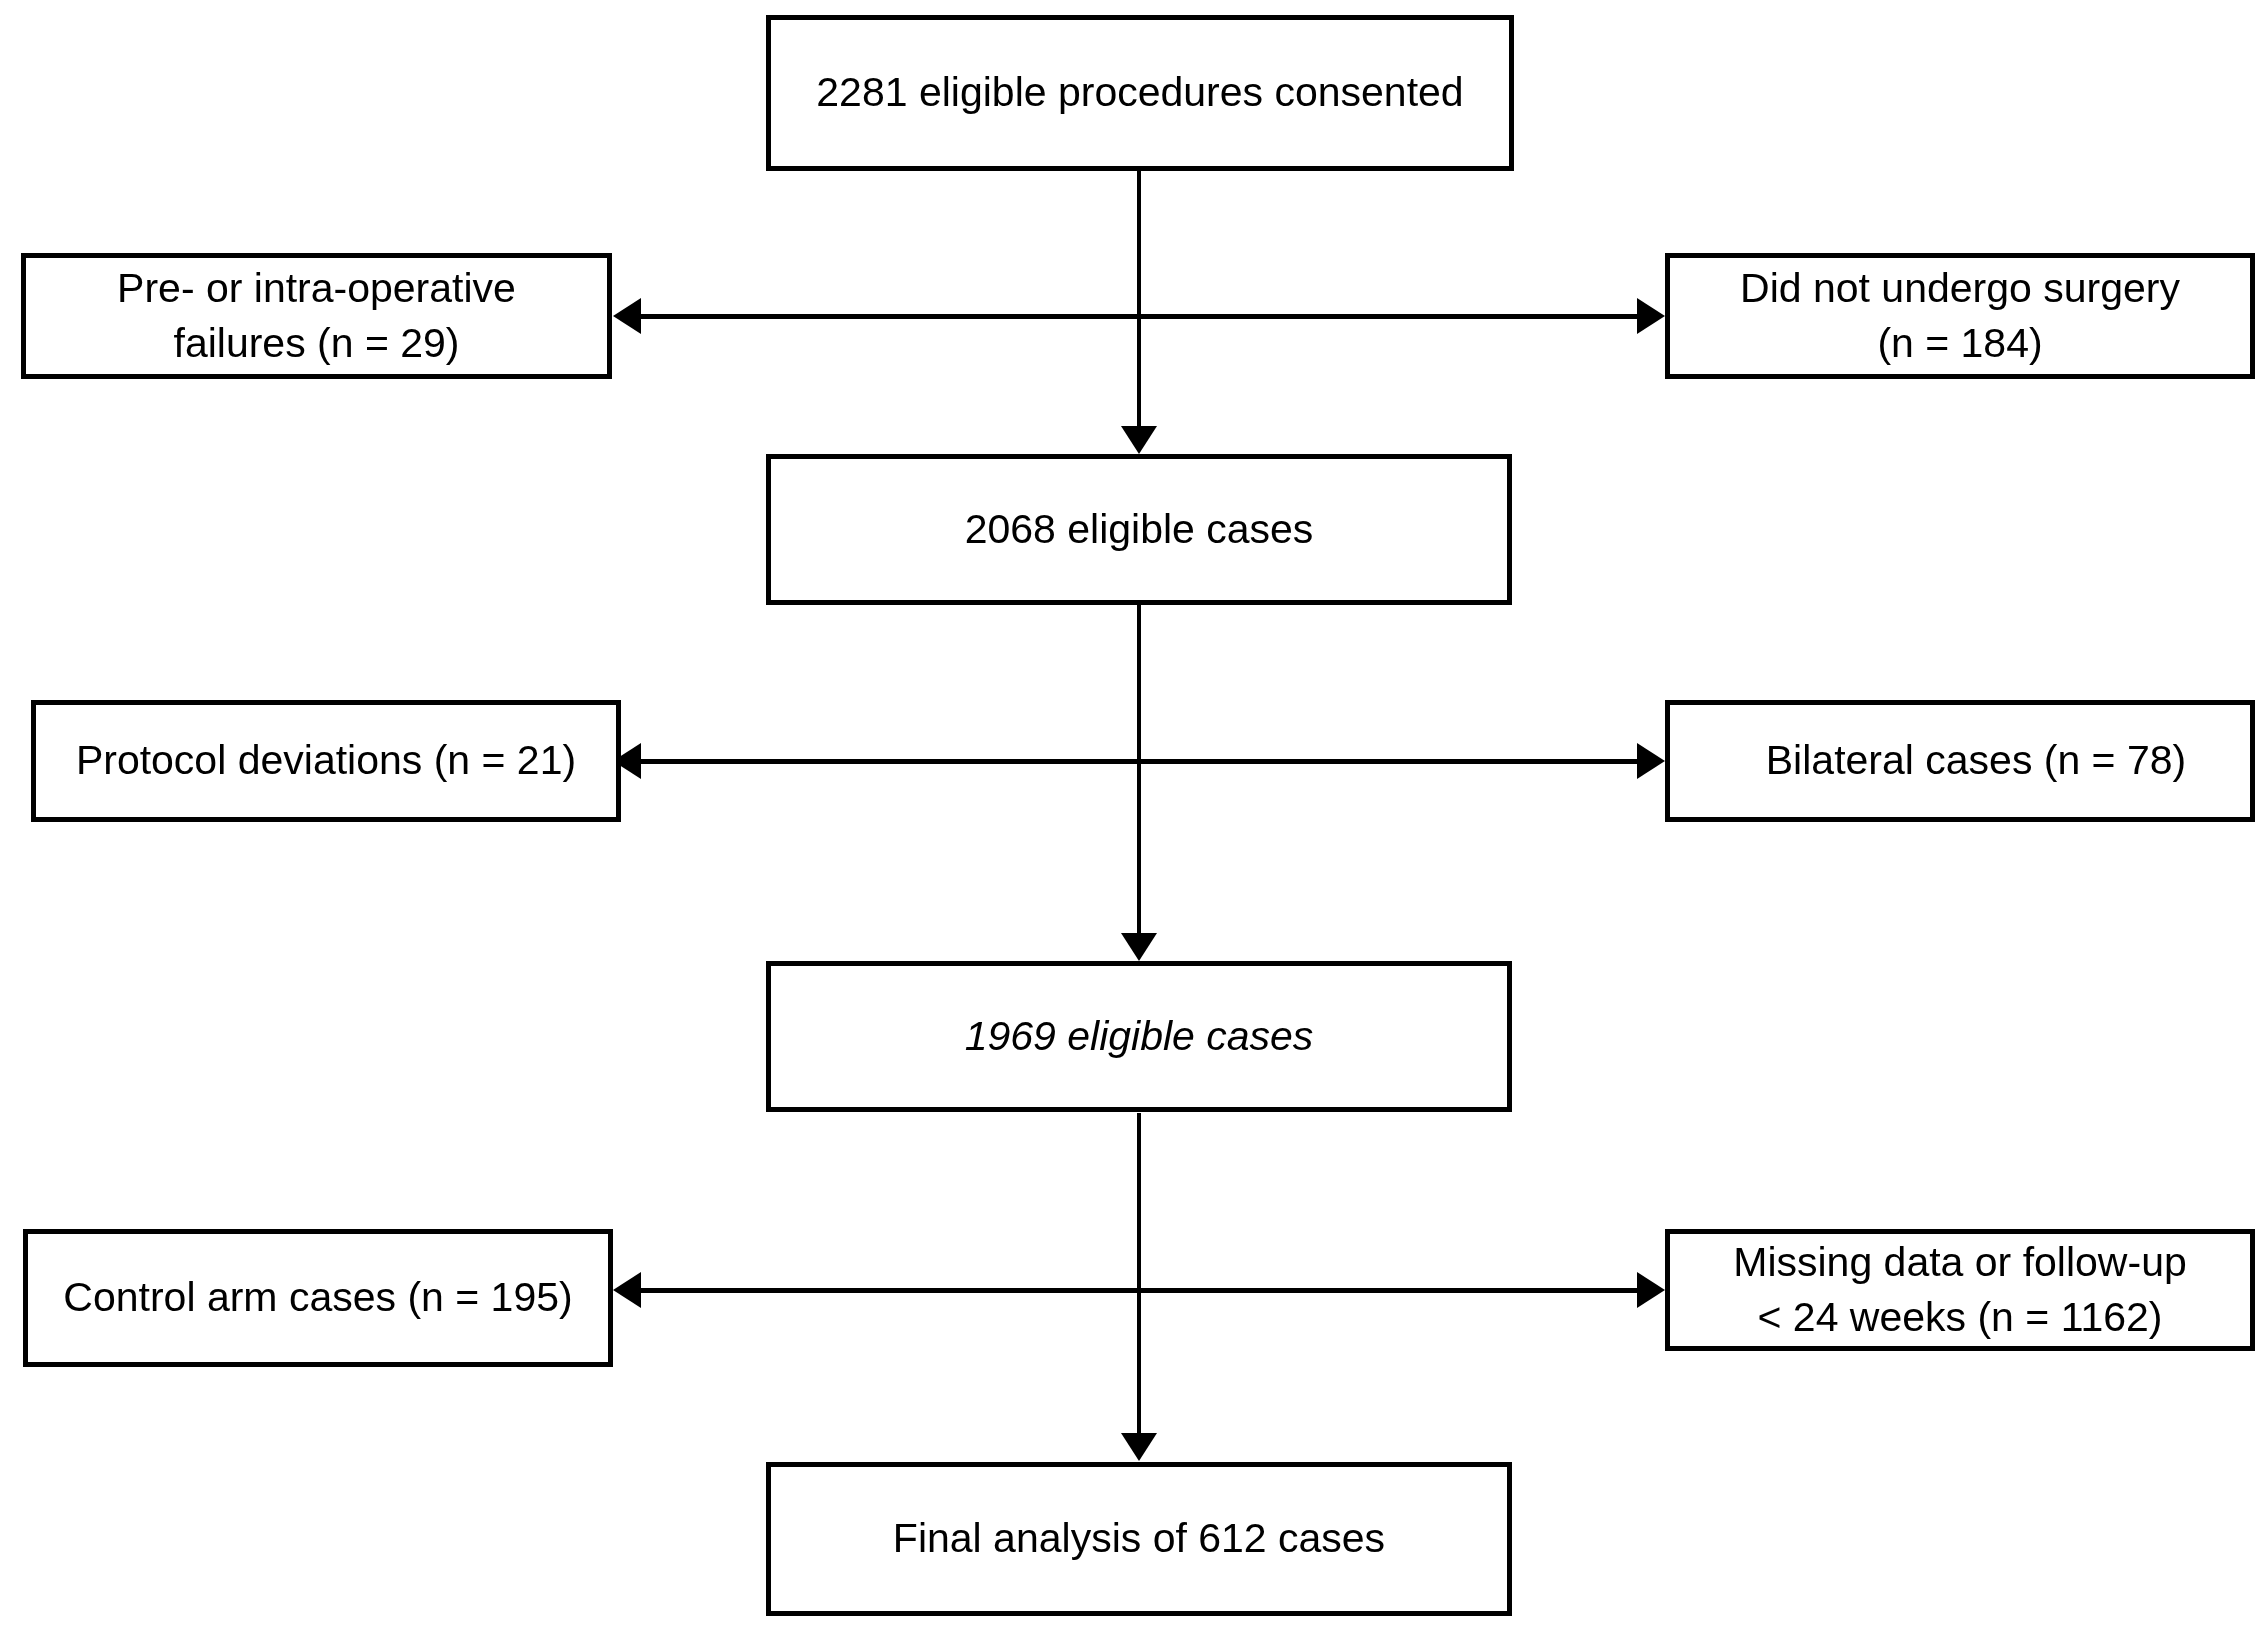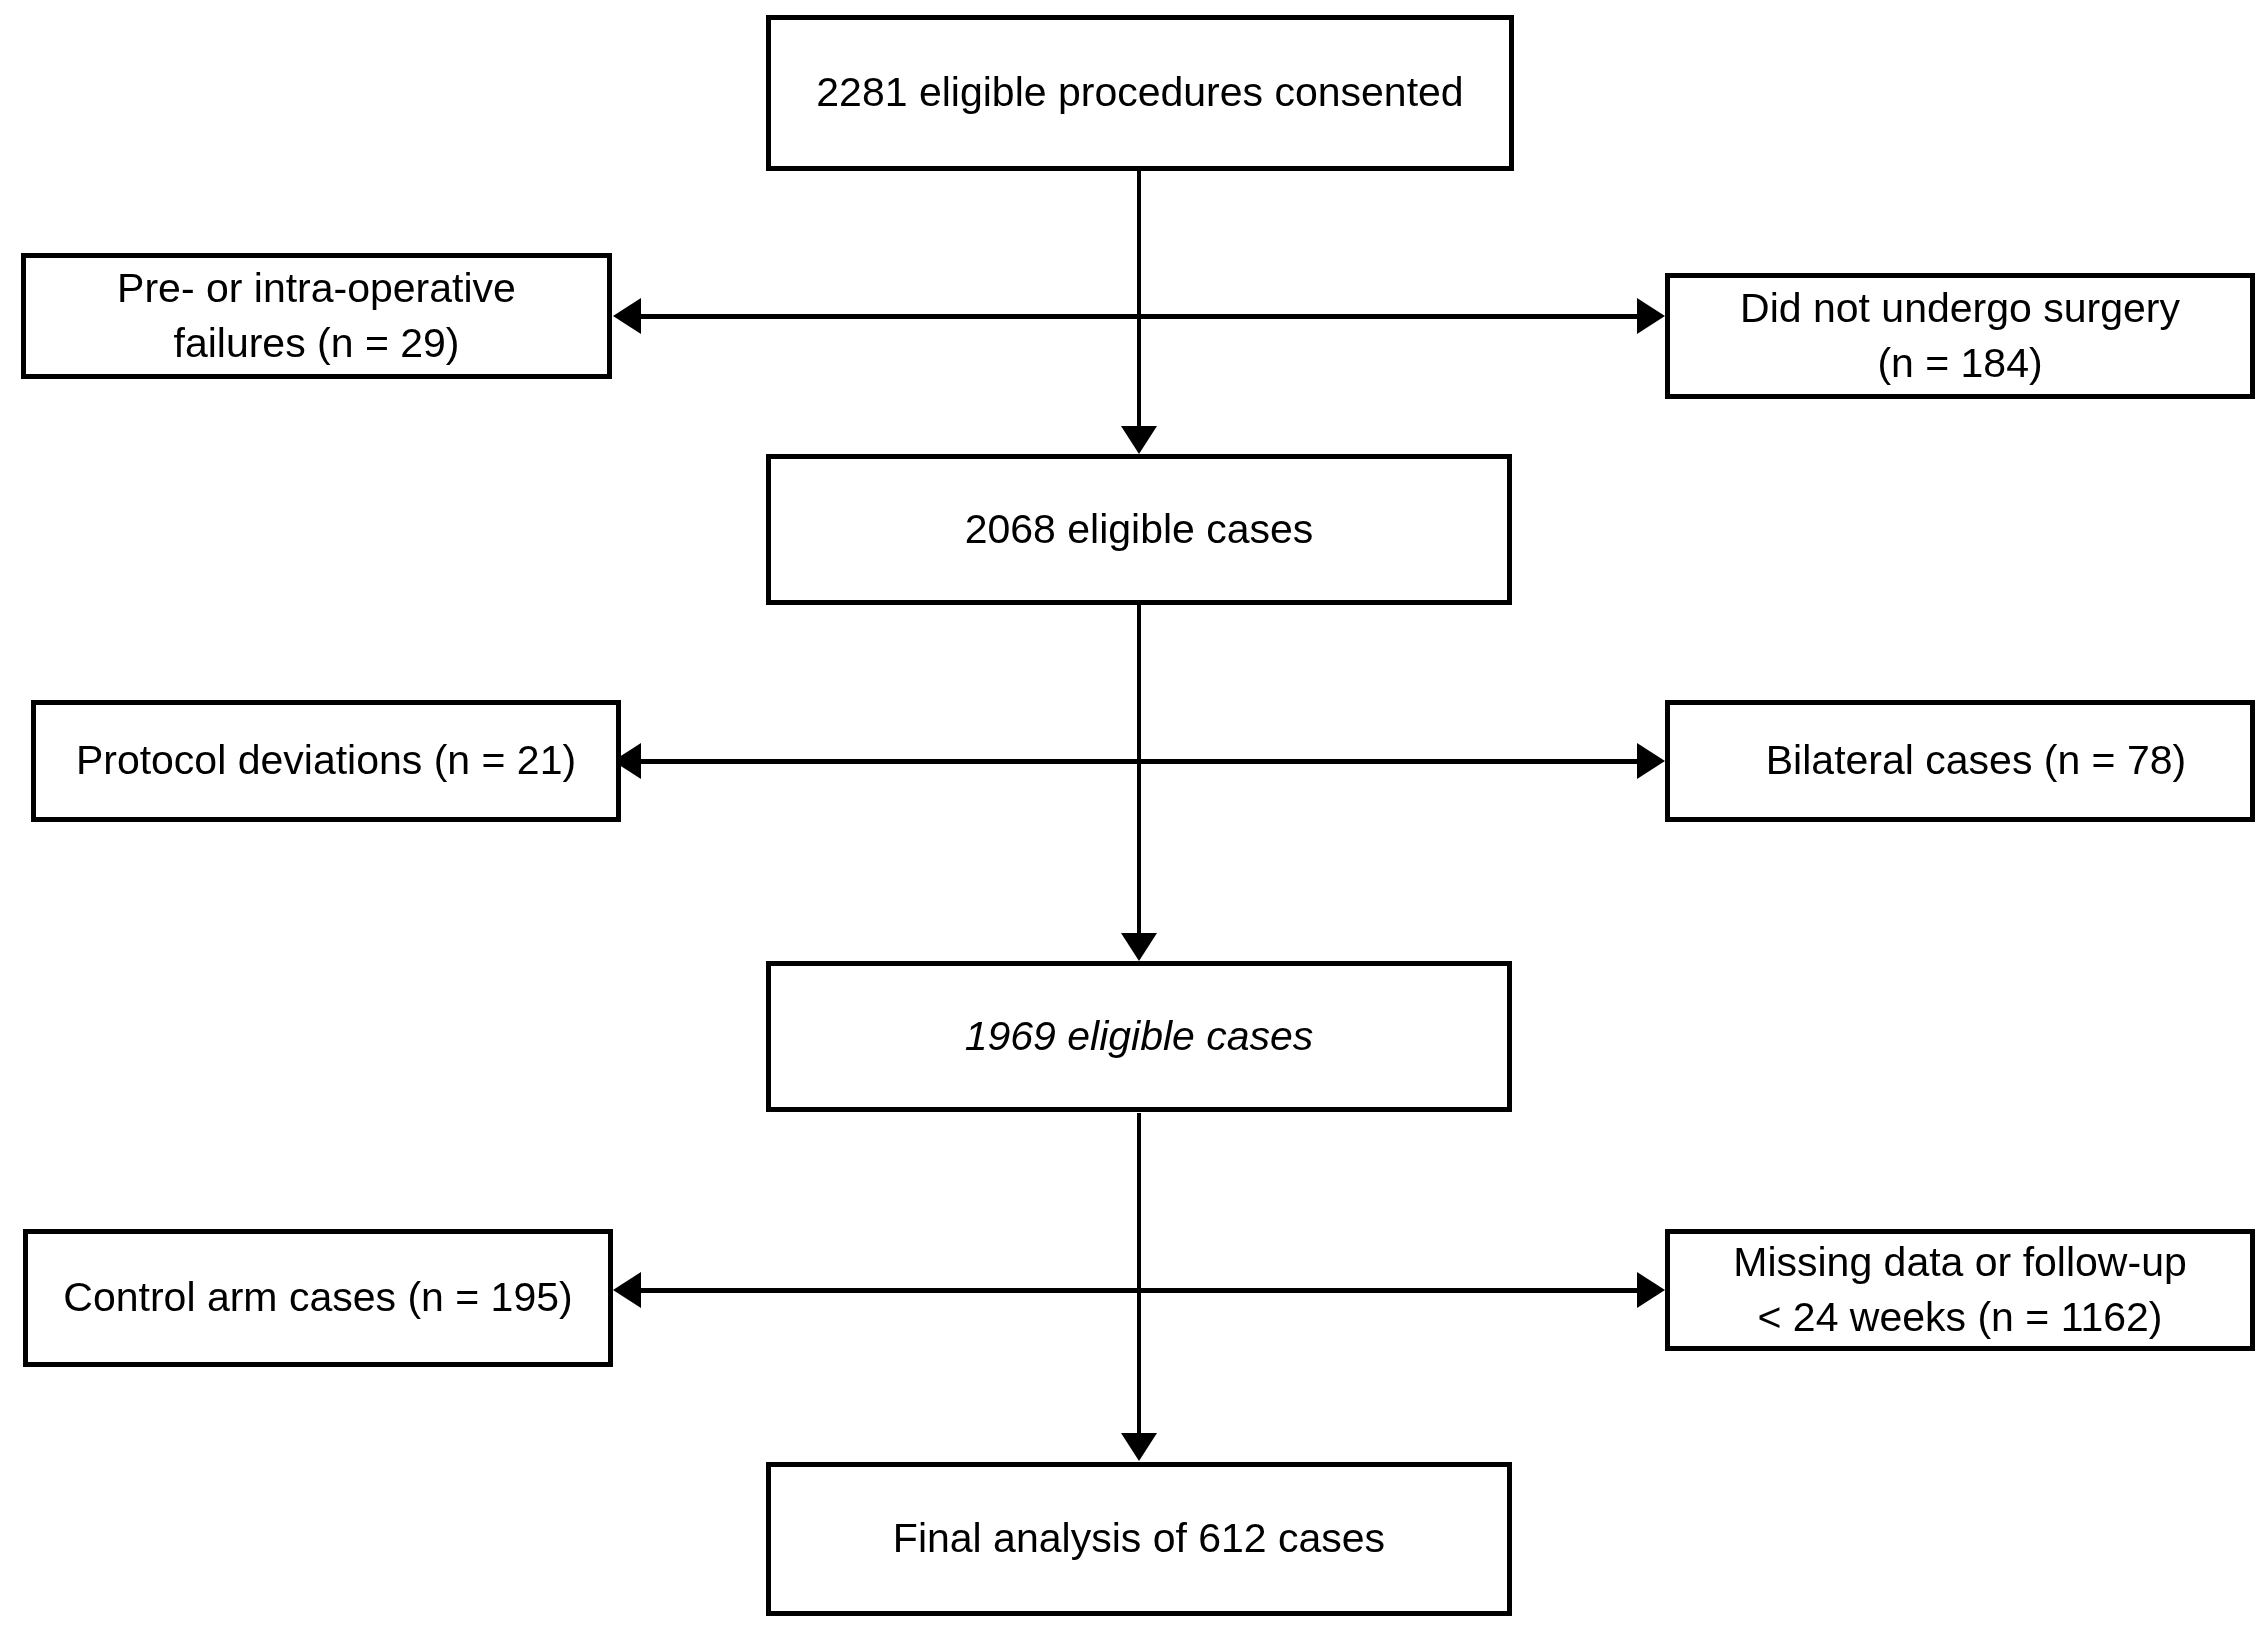--- a/index.html
+++ b/index.html
@@ -31,21 +31,21 @@
   
   #node-consented      { left: 766px; top: 15px;   width: 748px; height: 156px; }
   #node-eligible-2068  { left: 766px; top: 454px;  width: 746px; height: 151px; }
   #node-eligible-1969  { left: 766px; top: 961px; width: 746px; height: 151px; font-style: italic; }
   #node-final-analysis { left: 766px; top: 1462px; width: 746px; height: 154px; }
   
   #node-pre-intra-failures   { left: 21px; top: 253px;  width: 591px; height: 126px; }
   #node-protocol-deviations  { left: 23px; top: 700px;  width: 590px; height: 122px; margin-left: 8px; }
   #node-control-arm          { left: 23px; top: 1229px; width: 590px; height: 138px; }
   
-  #node-no-surgery    { left: 1665px; top: 253px;  width: 590px; height: 126px; margin-top: 20px; }
+  #node-no-surgery    { left: 1665px; top: 253px;  width: 590px; height: 126px; }
   #node-bilateral     { left: 1665px; top: 700px;  width: 590px; height: 122px; padding-left: 32px; }
   #node-missing-data  { left: 1665px; top: 1229px; width: 590px; height: 122px; }
 
   
   .vline {
     position: absolute;
     left: 1137px;
     width: 4.3px;
     background: #000000;
   }

